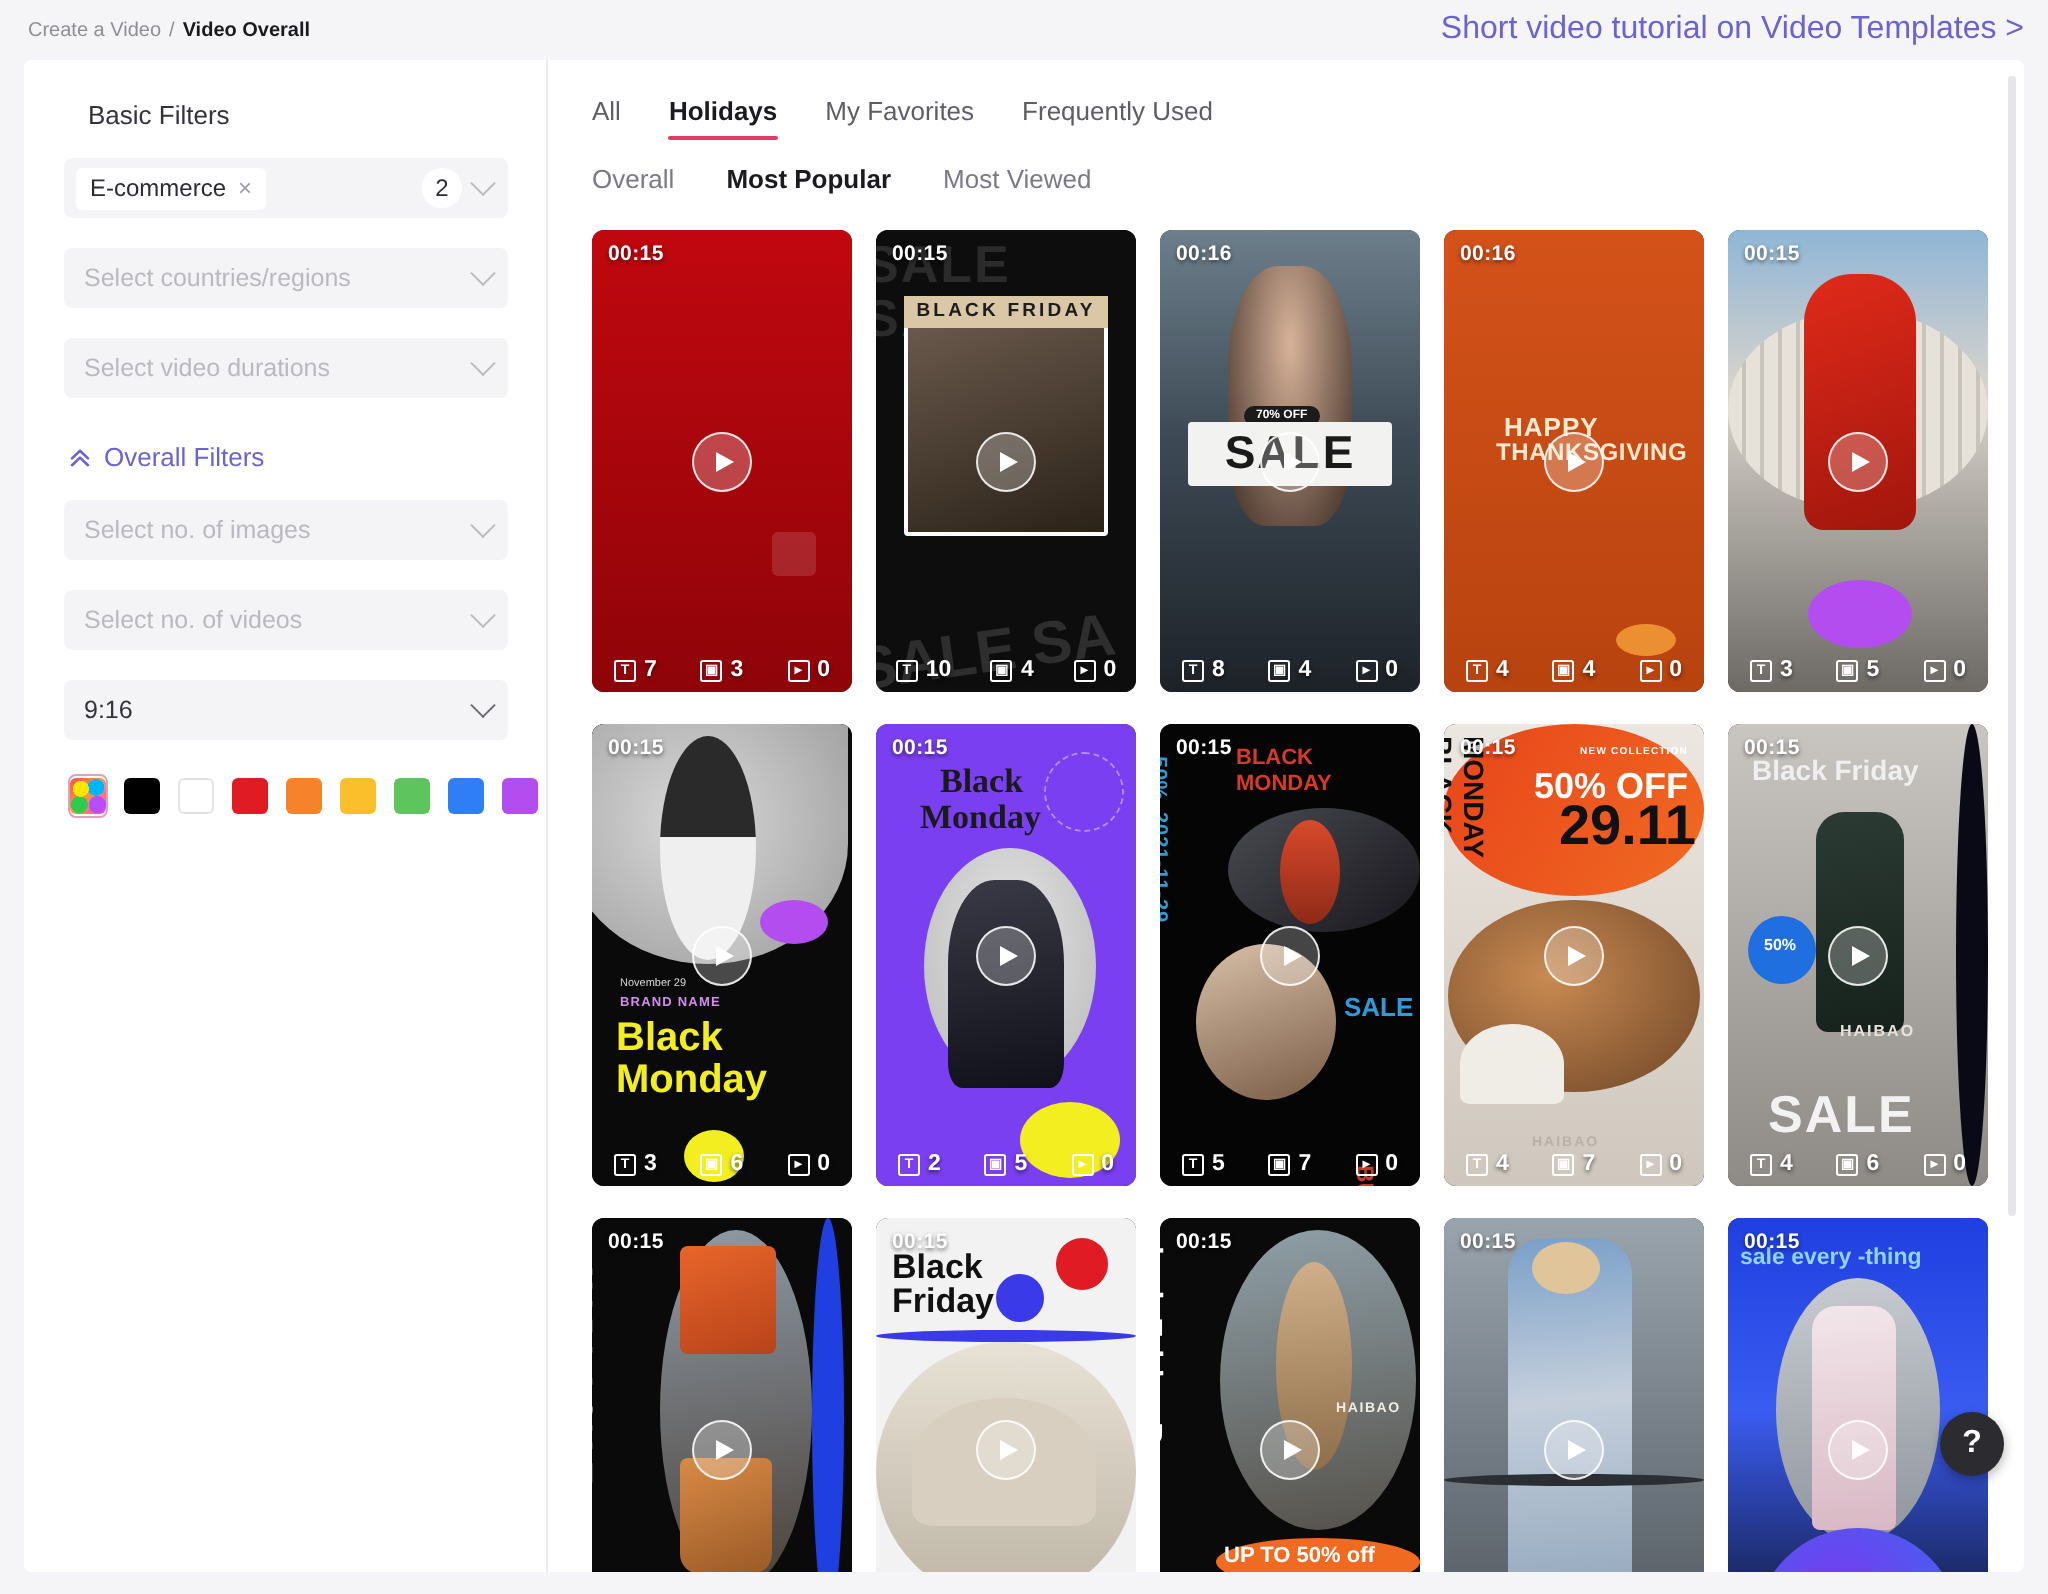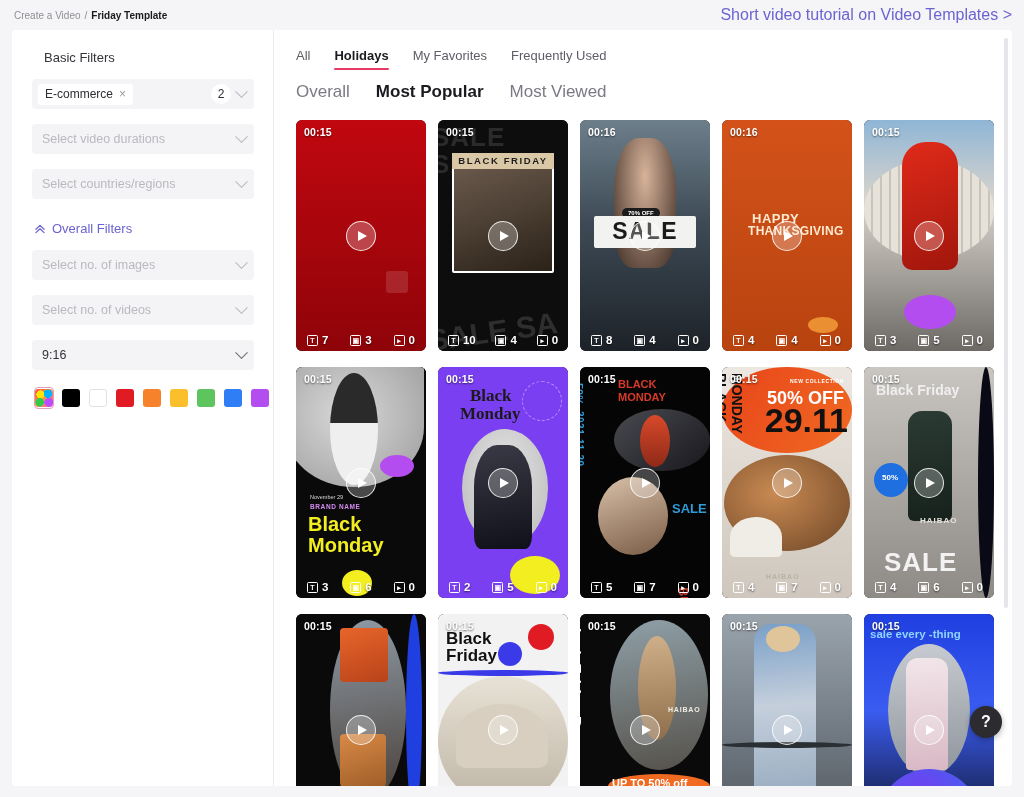--- a/index.html
+++ b/index.html
@@ -121,21 +121,21 @@
   .tab {
     font-size: 13px; color: #5d5d66; padding-bottom: 7px;
     cursor: pointer; position: relative;
   }
   .tab.active { color: #1a1a1f; font-weight: bold; }
   .tab.active::after {
     content: ""; position: absolute; left: 0; right: 0; bottom: 0;
     height: 2px; background: #e83a68; border-radius: 2px;
   }
   .subtabs-row { display: flex; gap: 26px; margin-top: 12px; }
-  .subtab { font-size: 17px; color: #7a7a84; cursor: pointer; }
+  .subtab { font-size: 13px; color: #7a7a84; cursor: pointer; }
   .subtab.active { color: #1a1a1f; font-weight: bold; }
 
   .grid {
     display: grid;
     grid-template-columns: repeat(5, 130px);
     gap: 16px 12px;
     margin-top: 18px;
   }
   .card {
     position: relative;
@@ -207,46 +207,46 @@
   }
   .blob { position: absolute; border-radius: 50%; }
 </style>
 </head>
 <body>
 
 <div class="topbar">
   <div class="crumbs">
     <span class="crumb-parent">Create a Video</span>
     <span class="crumb-sep">/</span>
-    <span class="crumb-current">Friday Template</span>
+    <span class="crumb-current">Video Overall</span>
   </div>
   <a class="tutorial-link">Short video tutorial on Video Templates &gt;</a>
 </div>
 
 <div class="shell">
 
   <aside class="sidebar">
     <div class="sidebar-title">Basic Filters</div>
 
     <div class="field has-chip">
       <span class="chip">
         <span>E-commerce</span>
         <span class="chip-x">×</span>
       </span>
       <span class="count-badge">2</span>
       <span class="chev"></span>
     </div>
 
     <div class="field">
-      <span class="placeholder">Select video durations</span>
+      <span class="placeholder">Select countries/regions</span>
       <span class="chev"></span>
     </div>
 
     <div class="field">
-      <span class="placeholder">Select countries/regions</span>
+      <span class="placeholder">Select video durations</span>
       <span class="chev"></span>
     </div>
 
     <div class="adv-row">
       <svg class="dbl-chev" width="12" height="12" viewBox="0 0 12 12">
         <path d="M2 6.2 L6 2.4 L10 6.2" fill="none" stroke="#6c63d2" stroke-width="1.3" stroke-linecap="round" stroke-linejoin="round"></path>
         <path d="M2 9.6 L6 5.8 L10 9.6" fill="none" stroke="#6c63d2" stroke-width="1.3" stroke-linecap="round" stroke-linejoin="round"></path>
       </svg>
       <span class="adv-label">Overall Filters</span>
     </div>
@@ -508,21 +508,21 @@
             </div>
           </div>
         </div>
         <div class="card">
           <div class="card-bg" style="background: linear-gradient(rgb(236, 231, 225), rgb(207, 199, 189));">
             <div class="blob" style="left:0;top:0;width:130px;height:86px;background:linear-gradient(120deg,#e8441a,#f06a22);"></div>
             <div class="t-label" style="font-size:14px;color:#111;top:6px;left:6px;transform:rotate(90deg);transform-origin:left top;">BLACK</div>
             <div class="t-label" style="font-size:14px;color:#111;top:6px;left:22px;transform:rotate(90deg);transform-origin:left top;">MONDAY</div>
             <div class="t-label" style="font-size:5px;color:#fff;top:12px;right:8px;letter-spacing:.6px;">NEW COLLECTION</div>
             <div class="t-label" style="font-size:18px;color:#fff;top:22px;right:8px;">50% OFF</div>
-            <div class="t-label" style="font-size:34px;color:#111;top:36px;right:4px;">29.11</div>
+            <div class="t-label" style="font-size:28px;color:#111;top:36px;right:4px;">29.11</div>
             <div class="blob" style="left:2px;top:88px;width:126px;height:96px;background:radial-gradient(ellipse at 40% 40%,#c98a52,#6d4526);"></div>
             <div class="blob" style="left:8px;top:150px;width:52px;height:40px;background:#f0ece6;border-radius:50% 50% 10% 10%;"></div>
             <div class="t-label" style="font-size:7px;color:#b9b0a6;bottom:18px;left:44px;letter-spacing:1px;">HAIBAO</div>
           </div>
           <div class="duration">00:15</div>
           <div class="play"></div>
           <div class="stats">
             <div class="stat">
               <span class="sicon">T</span>
               <span class="stat-val">4</span>

